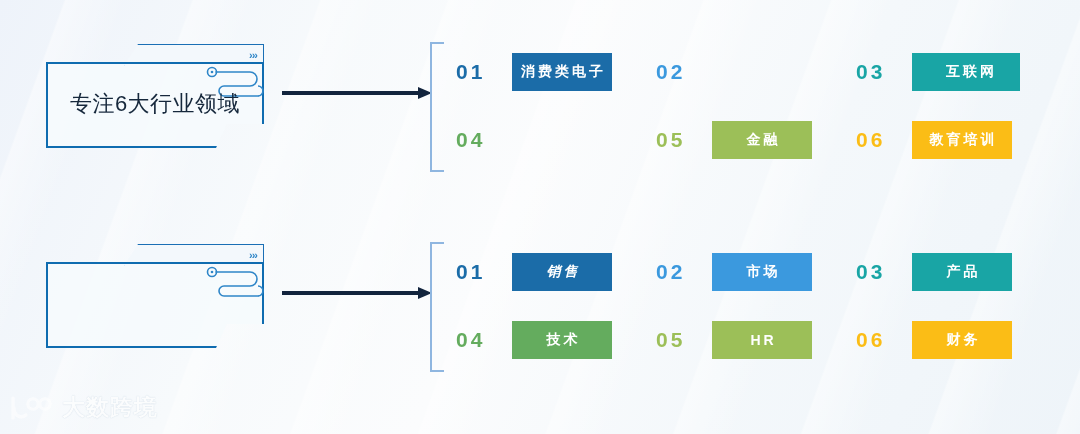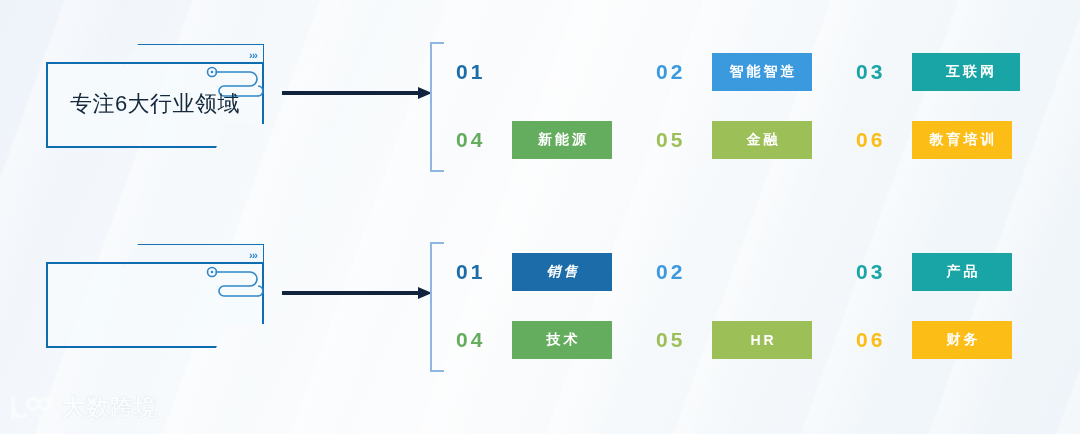--- a/index.html
+++ b/index.html
@@ -188,32 +188,31 @@
     <svg class="arrow" viewBox="0 0 150 18" xmlns="http://www.w3.org/2000/svg">
       <line x1="0" y1="9" x2="138" y2="9" stroke="#12243d" stroke-width="4"></line>
       <polygon points="136,3 150,9 136,15" fill="#12243d"></polygon>
     </svg>
 
     <div class="bracket"></div>
 
     <div class="grid">
       <div class="cell">
         <span class="num" style="color: rgb(27, 108, 168);">01</span>
+        <span class="tag" style="background: rgb(27, 108, 168);">消费类电子</span>
       </div>
       <div class="cell">
         <span class="num" style="color: rgb(59, 153, 222);">02</span>
-        <span class="tag" style="background: rgb(59, 153, 222);">智能智造</span>
       </div>
       <div class="cell">
         <span class="num" style="color: rgb(25, 165, 165);">03</span>
         <span class="tag" style="background: rgb(25, 165, 165); padding-left: 8px;">互联网</span>
       </div>
       <div class="cell">
         <span class="num" style="color: rgb(100, 172, 94);">04</span>
-        <span class="tag" style="background: rgb(100, 172, 94);">新能源</span>
       </div>
       <div class="cell">
         <span class="num" style="color: rgb(156, 191, 88);">05</span>
         <span class="tag" style="background: rgb(156, 191, 88);">金融</span>
       </div>
       <div class="cell">
         <span class="num" style="color: rgb(251, 189, 22);">06</span>
         <span class="tag" style="background: rgb(251, 189, 22);">教育培训</span>
       </div>
     </div>
@@ -241,20 +240,21 @@
 
     <div class="bracket"></div>
 
     <div class="grid">
       <div class="cell">
         <span class="num" style="color: rgb(27, 108, 168);">01</span>
         <span class="tag" style="background: rgb(27, 108, 168); font-style: italic;">销售</span>
       </div>
       <div class="cell">
         <span class="num" style="color: rgb(59, 153, 222);">02</span>
+        <span class="tag" style="background: rgb(59, 153, 222);">市场</span>
       </div>
       <div class="cell">
         <span class="num" style="color: rgb(25, 165, 165);">03</span>
         <span class="tag" style="background: rgb(25, 165, 165);">产品</span>
       </div>
       <div class="cell">
         <span class="num" style="color: rgb(100, 172, 94);">04</span>
         <span class="tag" style="background: rgb(100, 172, 94);">技术</span>
       </div>
       <div class="cell">

